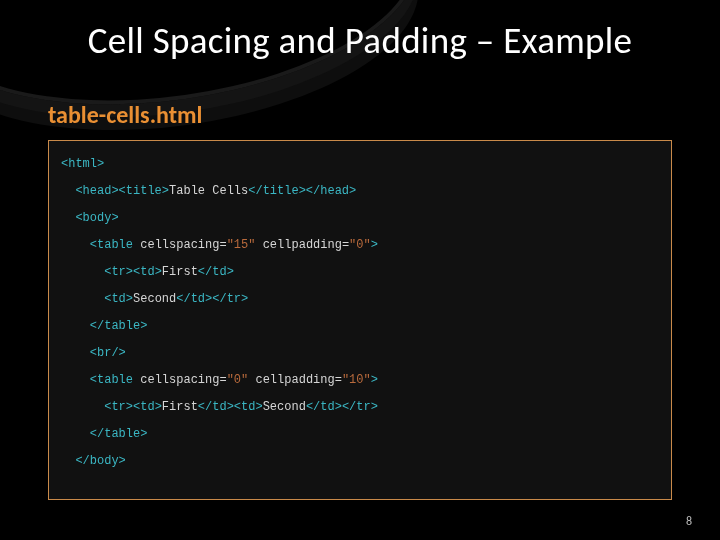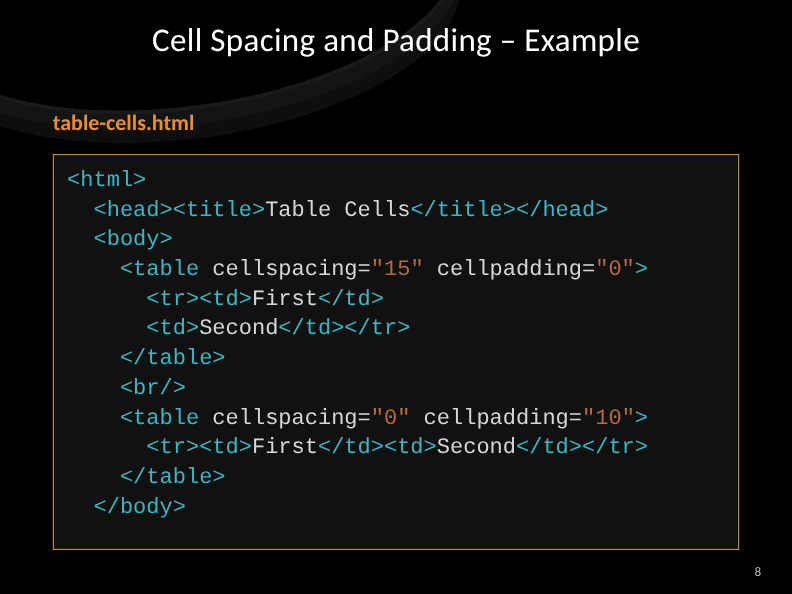--- a/index.html
+++ b/index.html
@@ -22,46 +22,46 @@
     border-radius: 50%;
     transform: rotate(-8deg);
     box-shadow: 0 15px 0 -2px #141414, 0 30px 0 -4px #0e0e0e;
   }
   .title {
     position: absolute;
     top: 18px;
     left: 0;
     width: 100%;
     text-align: center;
-    font-size: 30px;
+    font-size: 37px;
     font-weight: 400;
     letter-spacing: 0.3px;
   }
   .filename {
     position: absolute;
     top: 100px;
     left: 48px;
-    font-size: 20px;
+    font-size: 24px;
     font-weight: 600;
     color: #e98f33;
   }
   .codebox {
     position: absolute;
     top: 140px;
     left: 48px;
     width: 624px;
     height: 360px;
     border: 1px solid #c98a4a;
     background: #111;
     padding: 10px 12px;
     overflow: hidden;
   }
   .codebox pre {
     font-family: Consolas, "Courier New", monospace;
-    font-size: 20px;
+    font-size: 12px;
     line-height: 27px;
     white-space: pre;
   }
   .t-tag   { color: #3bb7c4; }   
   .t-text  { color: #d6d6d6; }   
   .t-attr  { color: #d6d6d6; }   
   .t-val   { color: #b96a3c; }   
   .pagenum {
     position: absolute;
     bottom: 12px;

